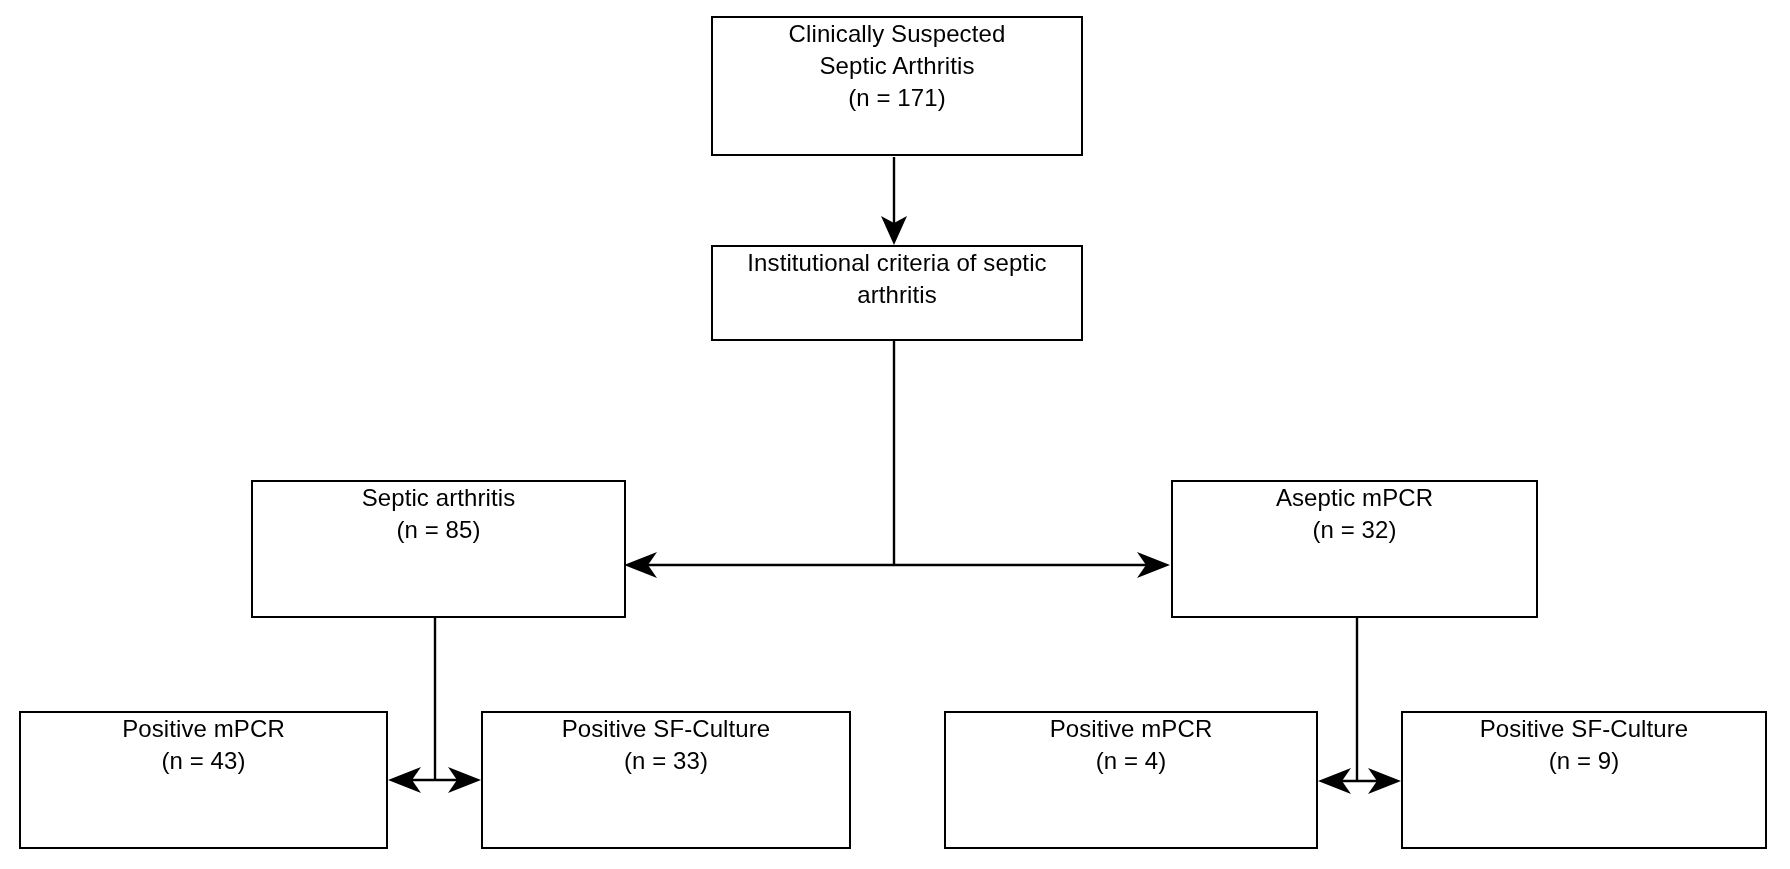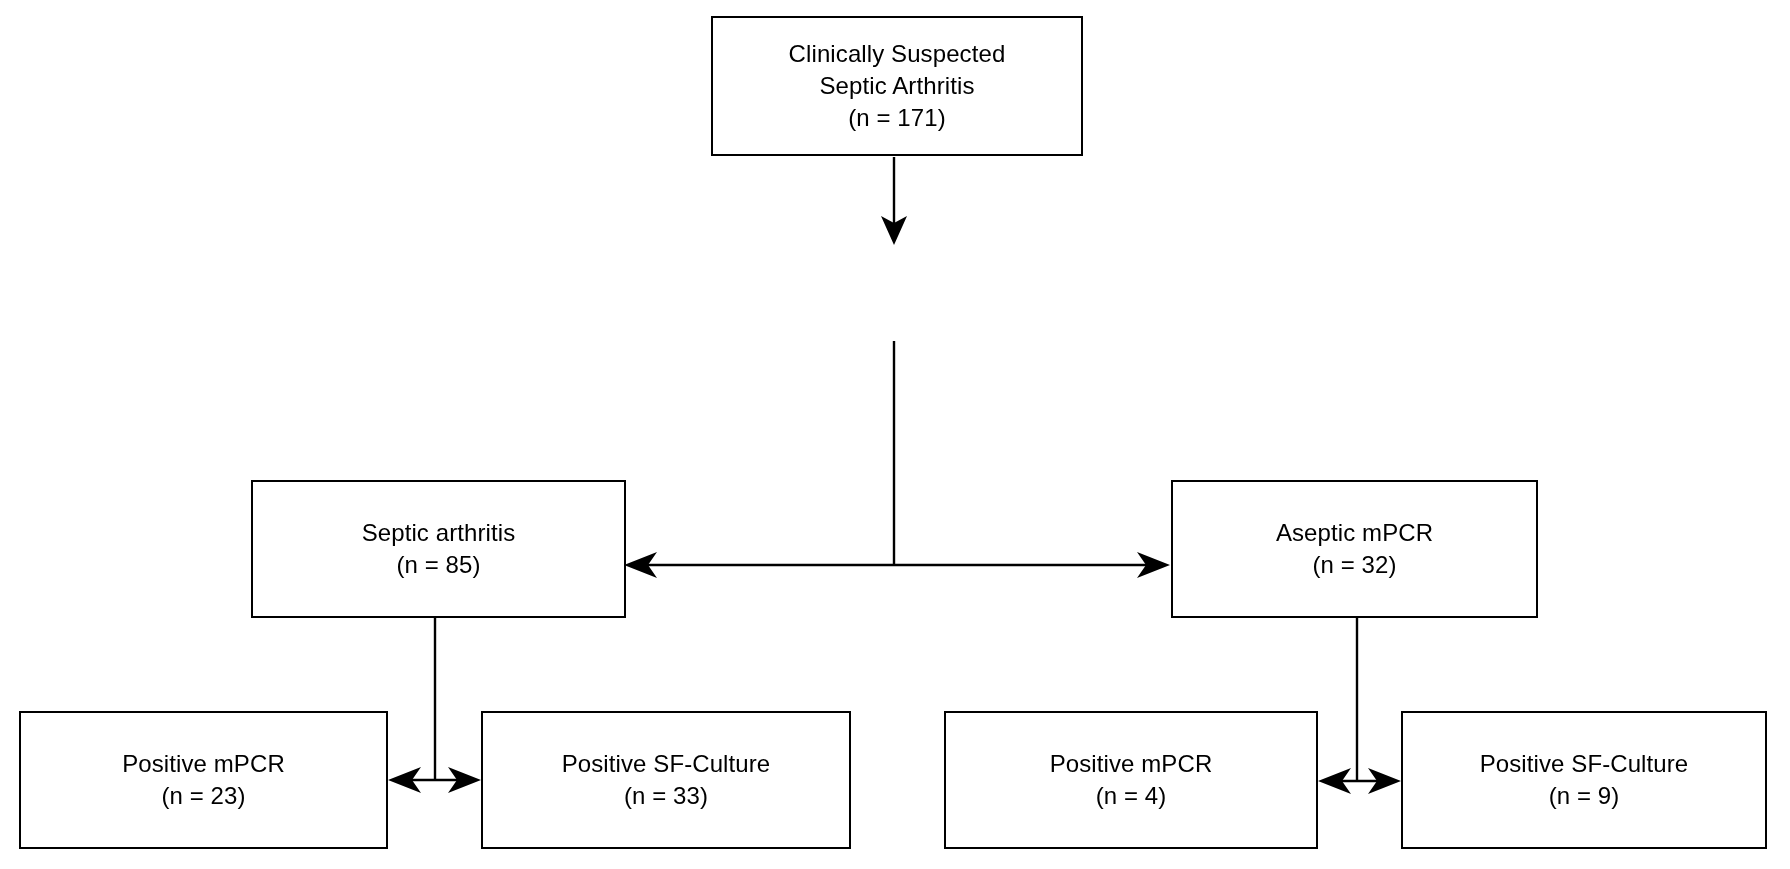--- a/index.html
+++ b/index.html
@@ -20,21 +20,21 @@
     overflow: hidden;
   }
   .node-box {
     position: absolute;
     box-sizing: border-box;
     border: 2px solid #000000;
     background: #ffffff;
     display: flex;
     flex-direction: column;
     align-items: center;
-    justify-content: center;
+    justify-content: flex-start;
     text-align: center;
     font-size: 24px;
     line-height: 32px;
     color: #000000;
     letter-spacing: 0.1px;
   }
   .node-line {
     display: block;
     white-space: nowrap;
   }
@@ -89,34 +89,38 @@
       <polygon class="conn-head" points="1401,781 1368,768 1377,781 1368,794"></polygon>
     </g>
   </svg>
 
   <div class="node-box" style="left:711px; top:16px; width:372px; height:140px;">
     <span class="node-line">Clinically Suspected</span>
     <span class="node-line">Septic Arthritis</span>
     <span class="node-line">(n = 171)</span>
   </div>
 
+  <div class="node-box" style="left:711px; top:245px; width:372px; height:96px;">
+    <span class="node-line">Institutional criteria of septic</span>
+    <span class="node-line">arthritis</span>
+  </div>
 
   <div class="node-box" style="left:251px; top:480px; width:375px; height:138px;">
     <span class="node-line">Septic arthritis</span>
     <span class="node-line">(n = 85)</span>
   </div>
 
   <div class="node-box" style="left:1171px; top:480px; width:367px; height:138px;">
     <span class="node-line">Aseptic mPCR</span>
     <span class="node-line">(n = 32)</span>
   </div>
 
   <div class="node-box" style="left:19px; top:711px; width:369px; height:138px;">
     <span class="node-line">Positive mPCR</span>
-    <span class="node-line">(n = 23)</span>
+    <span class="node-line">(n = 43)</span>
   </div>
 
   <div class="node-box" style="left:481px; top:711px; width:370px; height:138px;">
     <span class="node-line">Positive SF-Culture</span>
     <span class="node-line">(n = 33)</span>
   </div>
 
   <div class="node-box" style="left:944px; top:711px; width:374px; height:138px;">
     <span class="node-line">Positive mPCR</span>
     <span class="node-line">(n = 4)</span>

